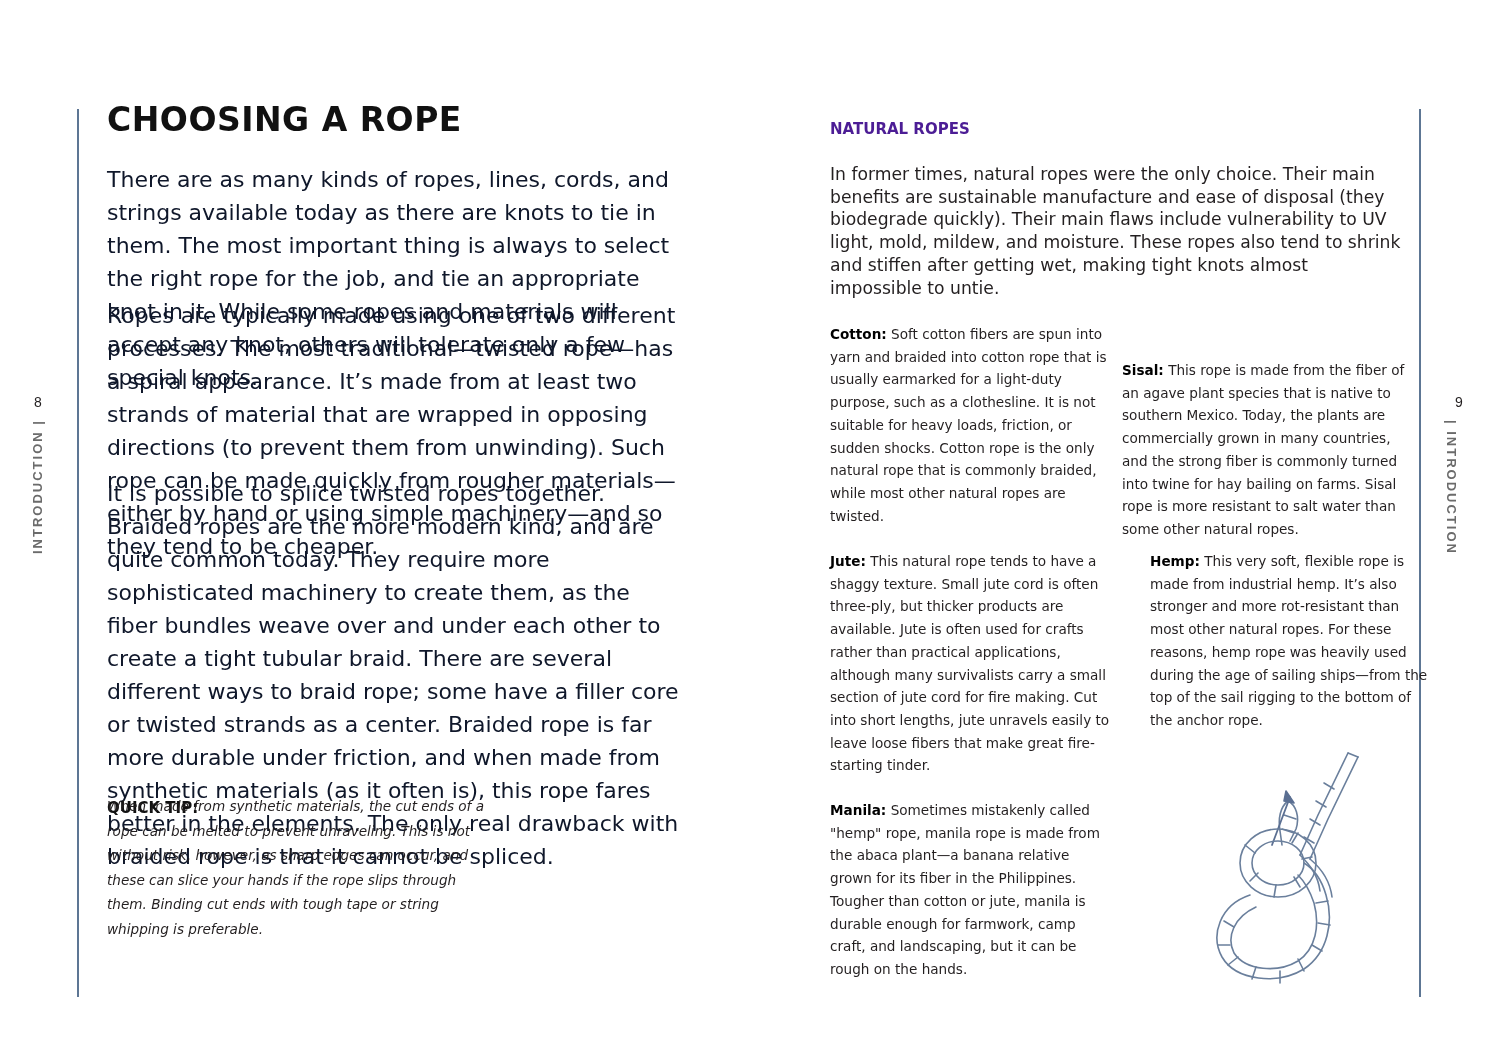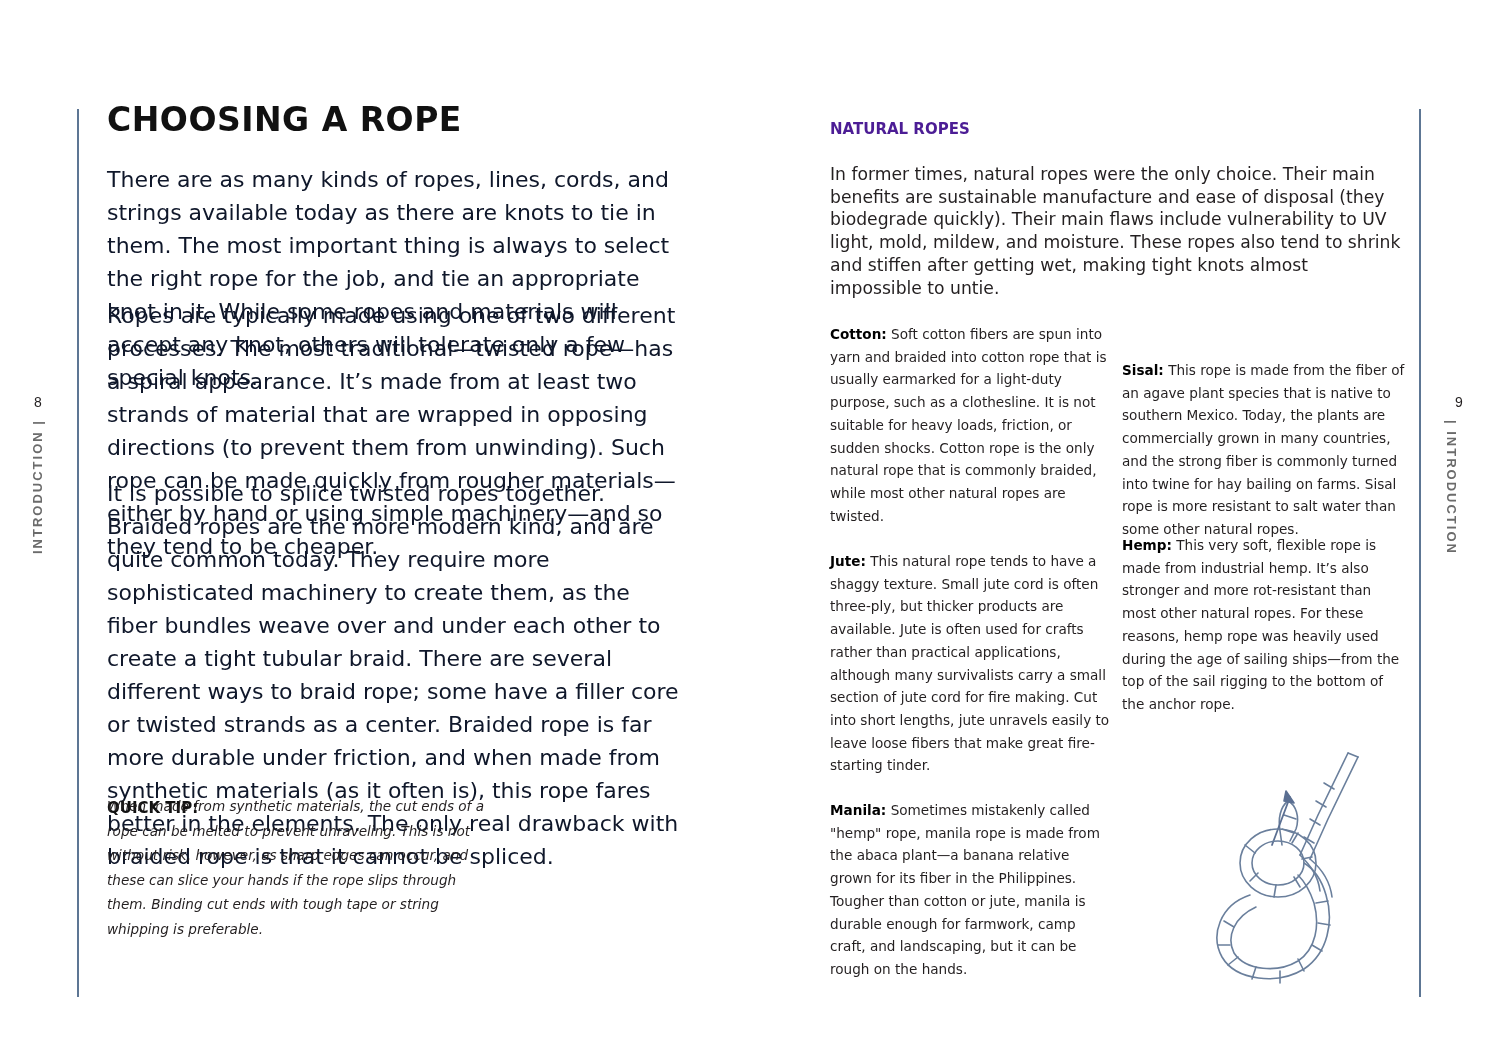--- a/index.html
+++ b/index.html
@@ -141,21 +141,21 @@
     }
     .entry .term {
       font-weight: bold;
       color: #000000;
     }
     .col-a { left: 80px; }
     .col-b { left: 372px; }
     .e-cotton { top: 323px; }
     .e-sisal { top: 323px; margin-top: 36px; }
     .e-jute { top: 550px; }
-    .e-hemp { top: 534px; }
+    .e-hemp { top: 550px; margin-left: 28px; }
     .e-manila { top: 799px; width: 280px; }
 
     .knot {
       position: absolute;
       left: 450px;
       top: 745px;
       width: 180px;
       height: 240px;
     }
   </style>

